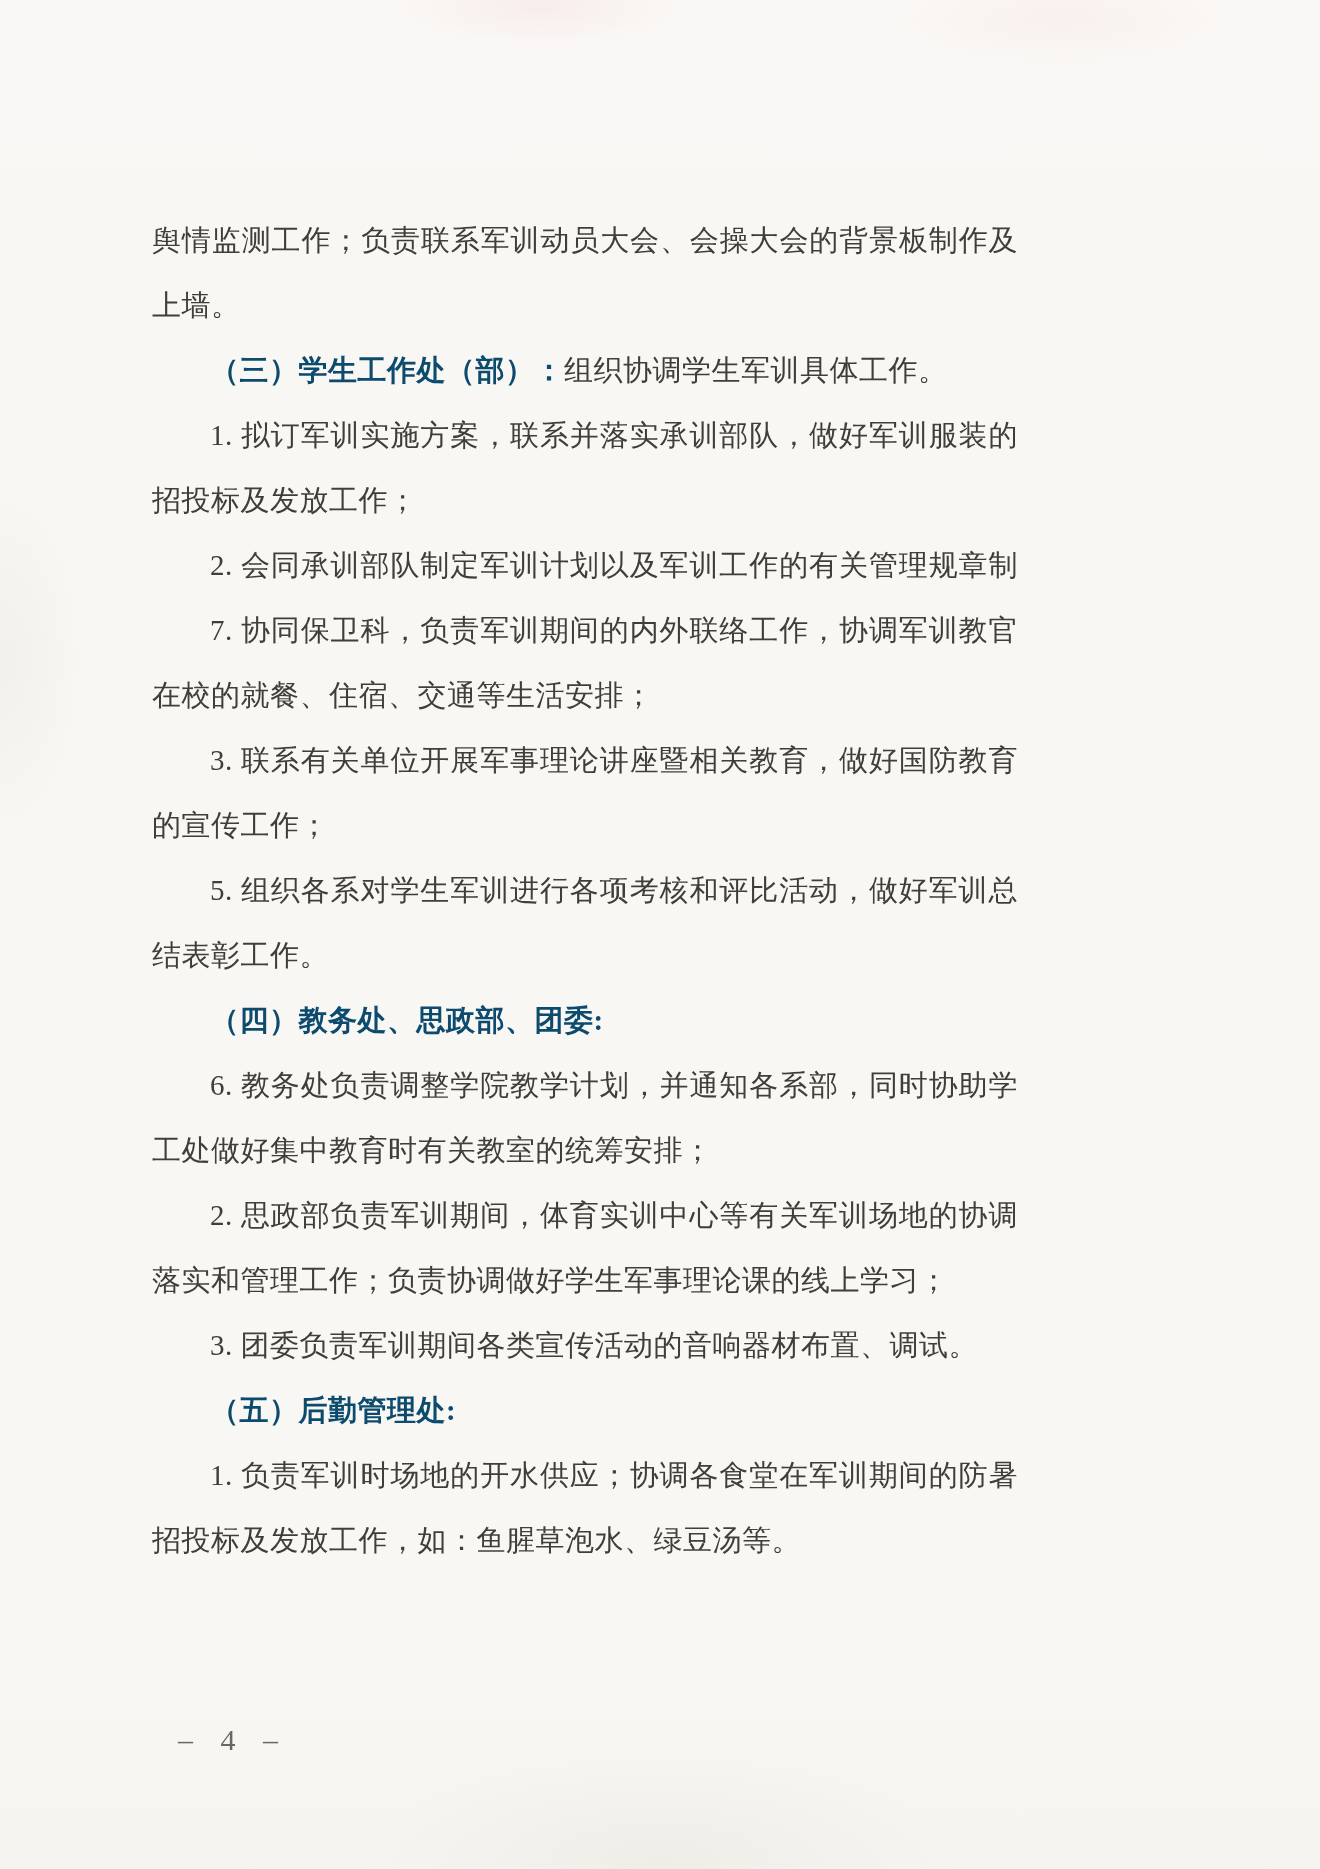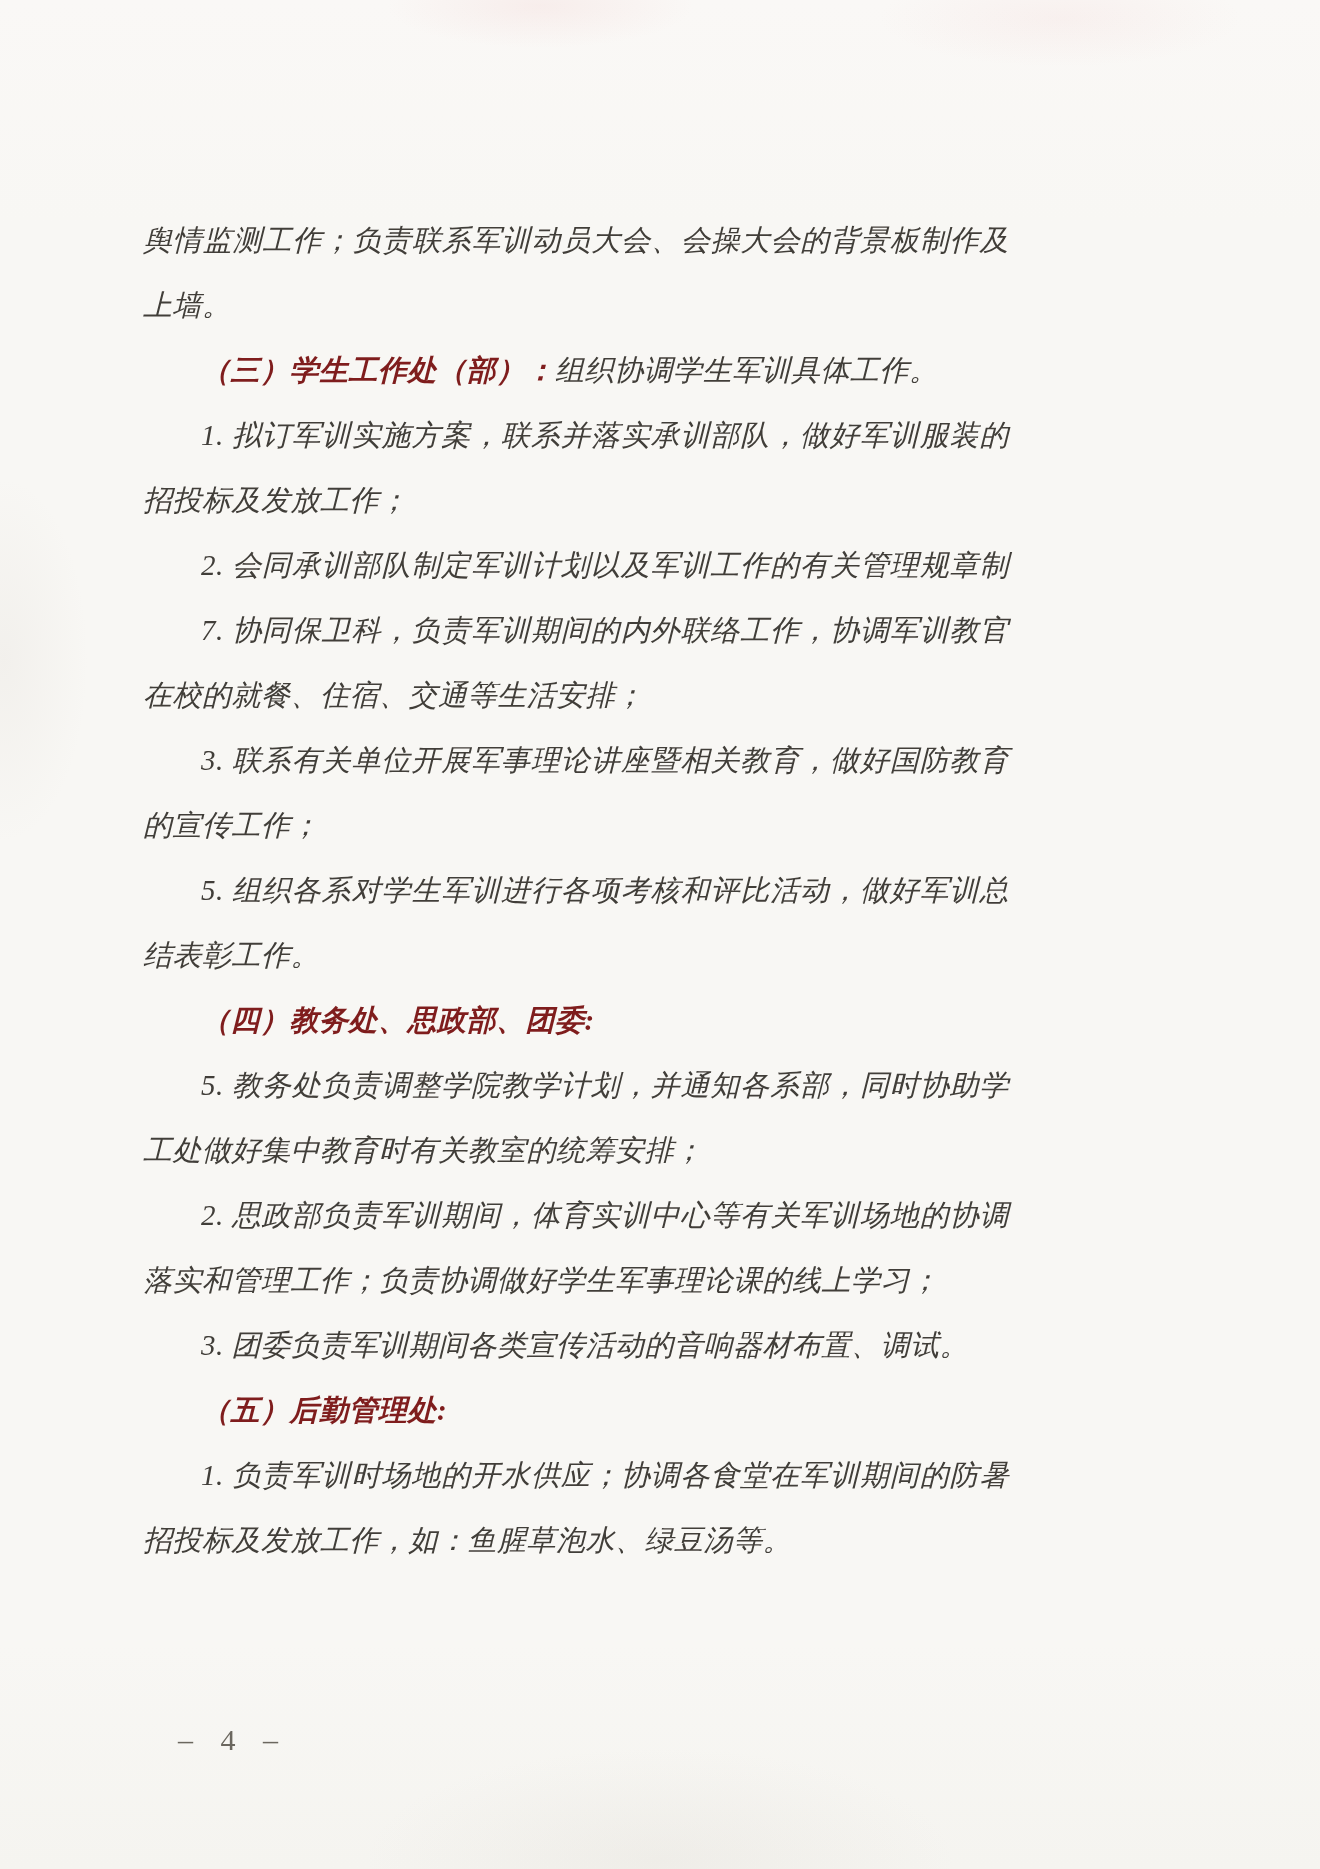--- a/index.html
+++ b/index.html
@@ -24,40 +24,39 @@
     pointer-events: none;
     background:
       radial-gradient(220px 60px at 540px 6px,  rgba(231,170,170,0.14), rgba(231,170,170,0) 70%),
       radial-gradient(260px 70px at 1060px 18px, rgba(231,170,170,0.10), rgba(231,170,170,0) 70%),
       radial-gradient(120px 260px at 4px 660px,  rgba(200,190,180,0.12), rgba(200,190,180,0) 70%),
       radial-gradient(420px 160px at 660px 1860px, rgba(210,205,196,0.18), rgba(210,205,196,0) 70%),
       linear-gradient(180deg, #faf8f6 0%, #f8f7f4 12%, #f8f7f4 88%, #f5f4f0 100%);
   }
   .content {
     position: absolute;
-    left: 143px;
+    left: 152px;
     top: 208px;
     width: 866px;
-    font-style: italic;
   }
   .ln {
     margin: 0;
     font-size: 29px;
     line-height: 65px;
     color: #413e39;
     text-align: justify;
     letter-spacing: 0.5px;
   }
   
   .ln.full { text-align-last: justify; }
   
   .ln.ind { text-indent: 58px; }
   .ln .b {
     font-weight: bold;
-    color: #7f1d1d;
+    color: #0c4a6e;
   }
   .pageno {
     position: absolute;
     left: 178px;
     top: 1722px;
     font-size: 30px;
     line-height: 36px;
     color: #6b675f;
     letter-spacing: 10px;
     white-space: nowrap;
@@ -83,21 +82,21 @@
     <p class="ln">在校的就餐、住宿、交通等生活安排；</p>
 
     <p class="ln ind full">3. 联系有关单位开展军事理论讲座暨相关教育，做好国防教育</p>
     <p class="ln">的宣传工作；</p>
 
     <p class="ln ind full">5. 组织各系对学生军训进行各项考核和评比活动，做好军训总</p>
     <p class="ln">结表彰工作。</p>
 
     <p class="ln ind"><span class="b">（四）教务处、思政部、团委:</span><span></span></p>
 
-    <p class="ln ind full">5. 教务处负责调整学院教学计划，并通知各系部，同时协助学</p>
+    <p class="ln ind full">6. 教务处负责调整学院教学计划，并通知各系部，同时协助学</p>
     <p class="ln">工处做好集中教育时有关教室的统筹安排；</p>
 
     <p class="ln ind full">2. 思政部负责军训期间，体育实训中心等有关军训场地的协调</p>
     <p class="ln">落实和管理工作；负责协调做好学生军事理论课的线上学习；</p>
 
     <p class="ln ind">3. 团委负责军训期间各类宣传活动的音响器材布置、调试。</p>
 
     <p class="ln ind"><span class="b">（五）后勤管理处:</span><span></span></p>
 
     <p class="ln ind full">1. 负责军训时场地的开水供应；协调各食堂在军训期间的防暑</p>

